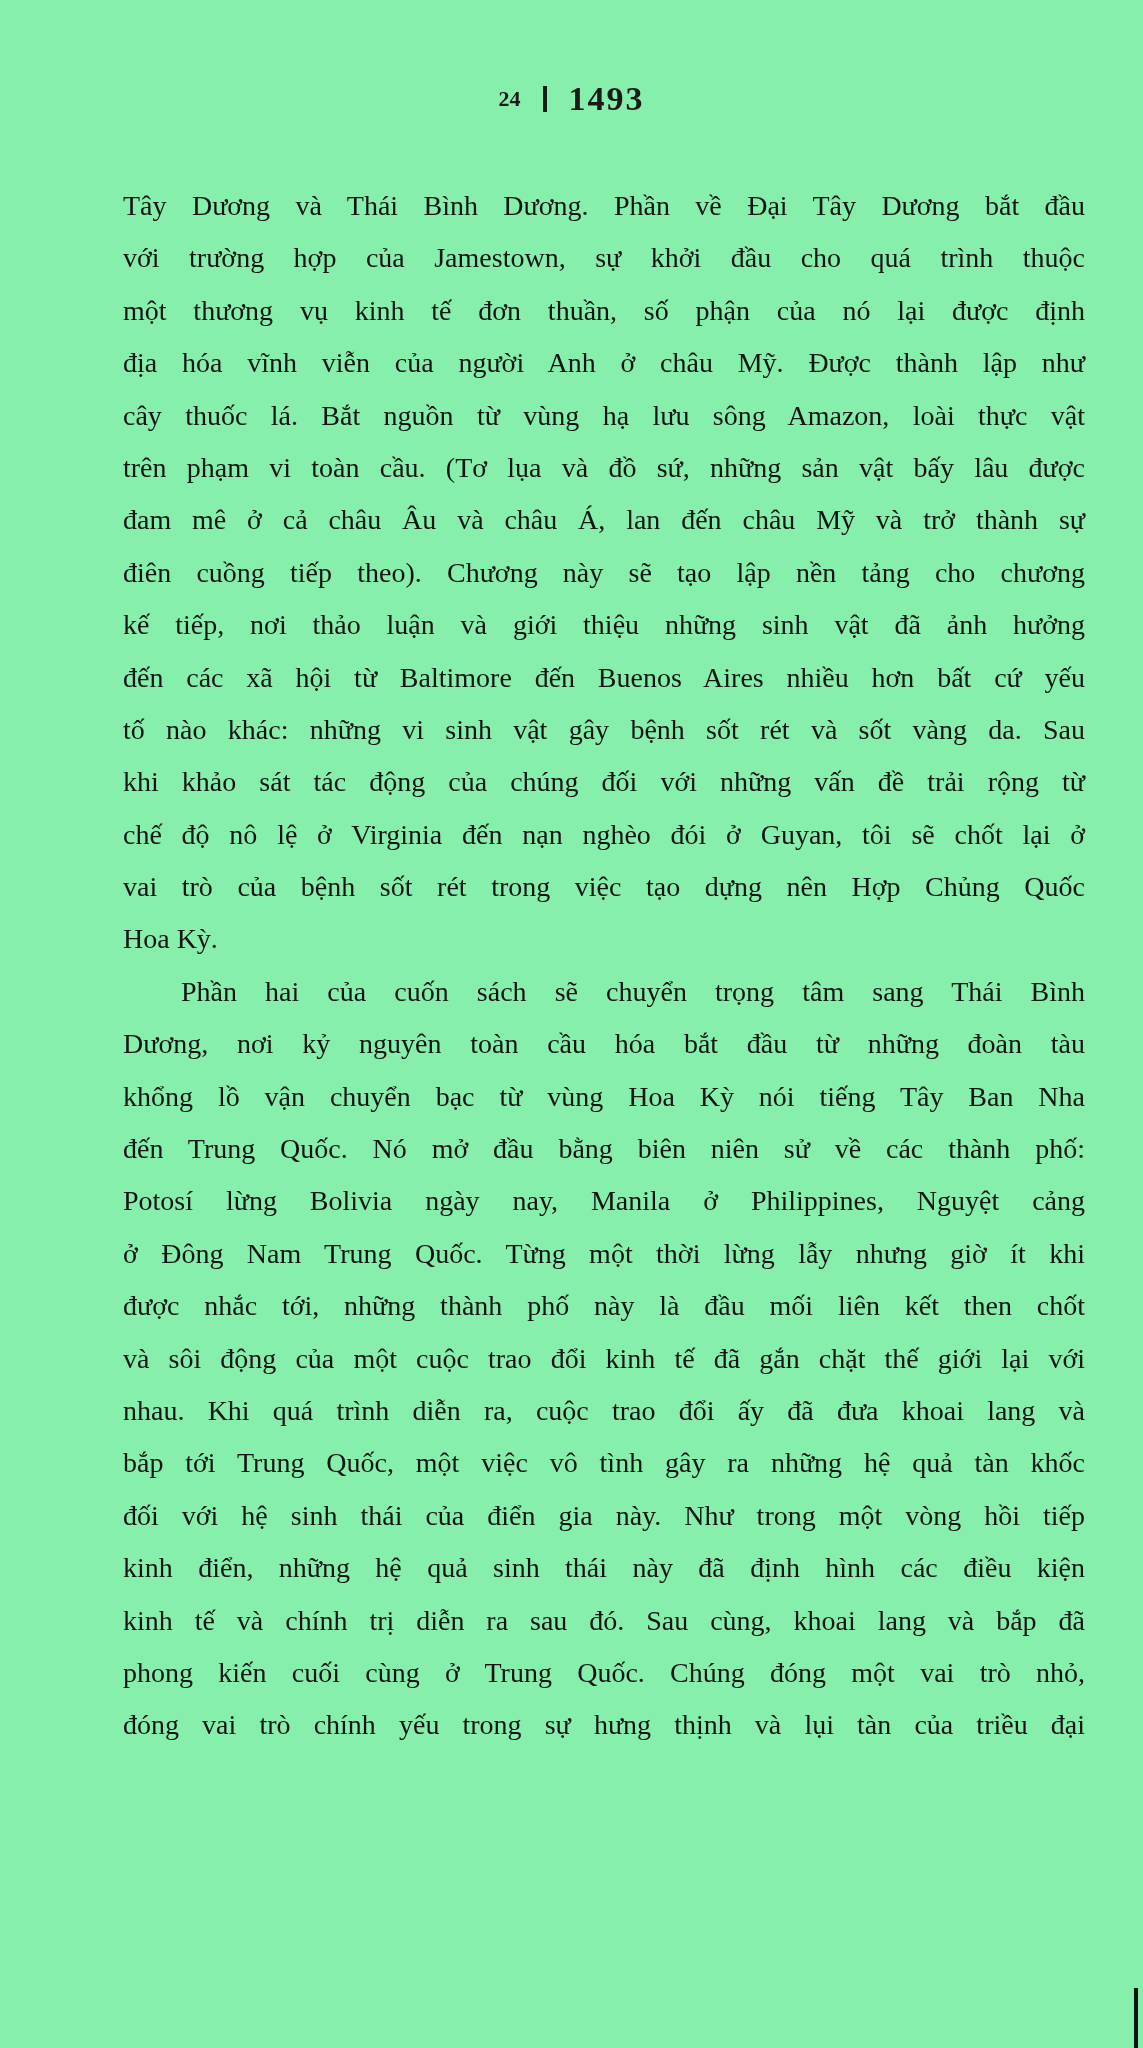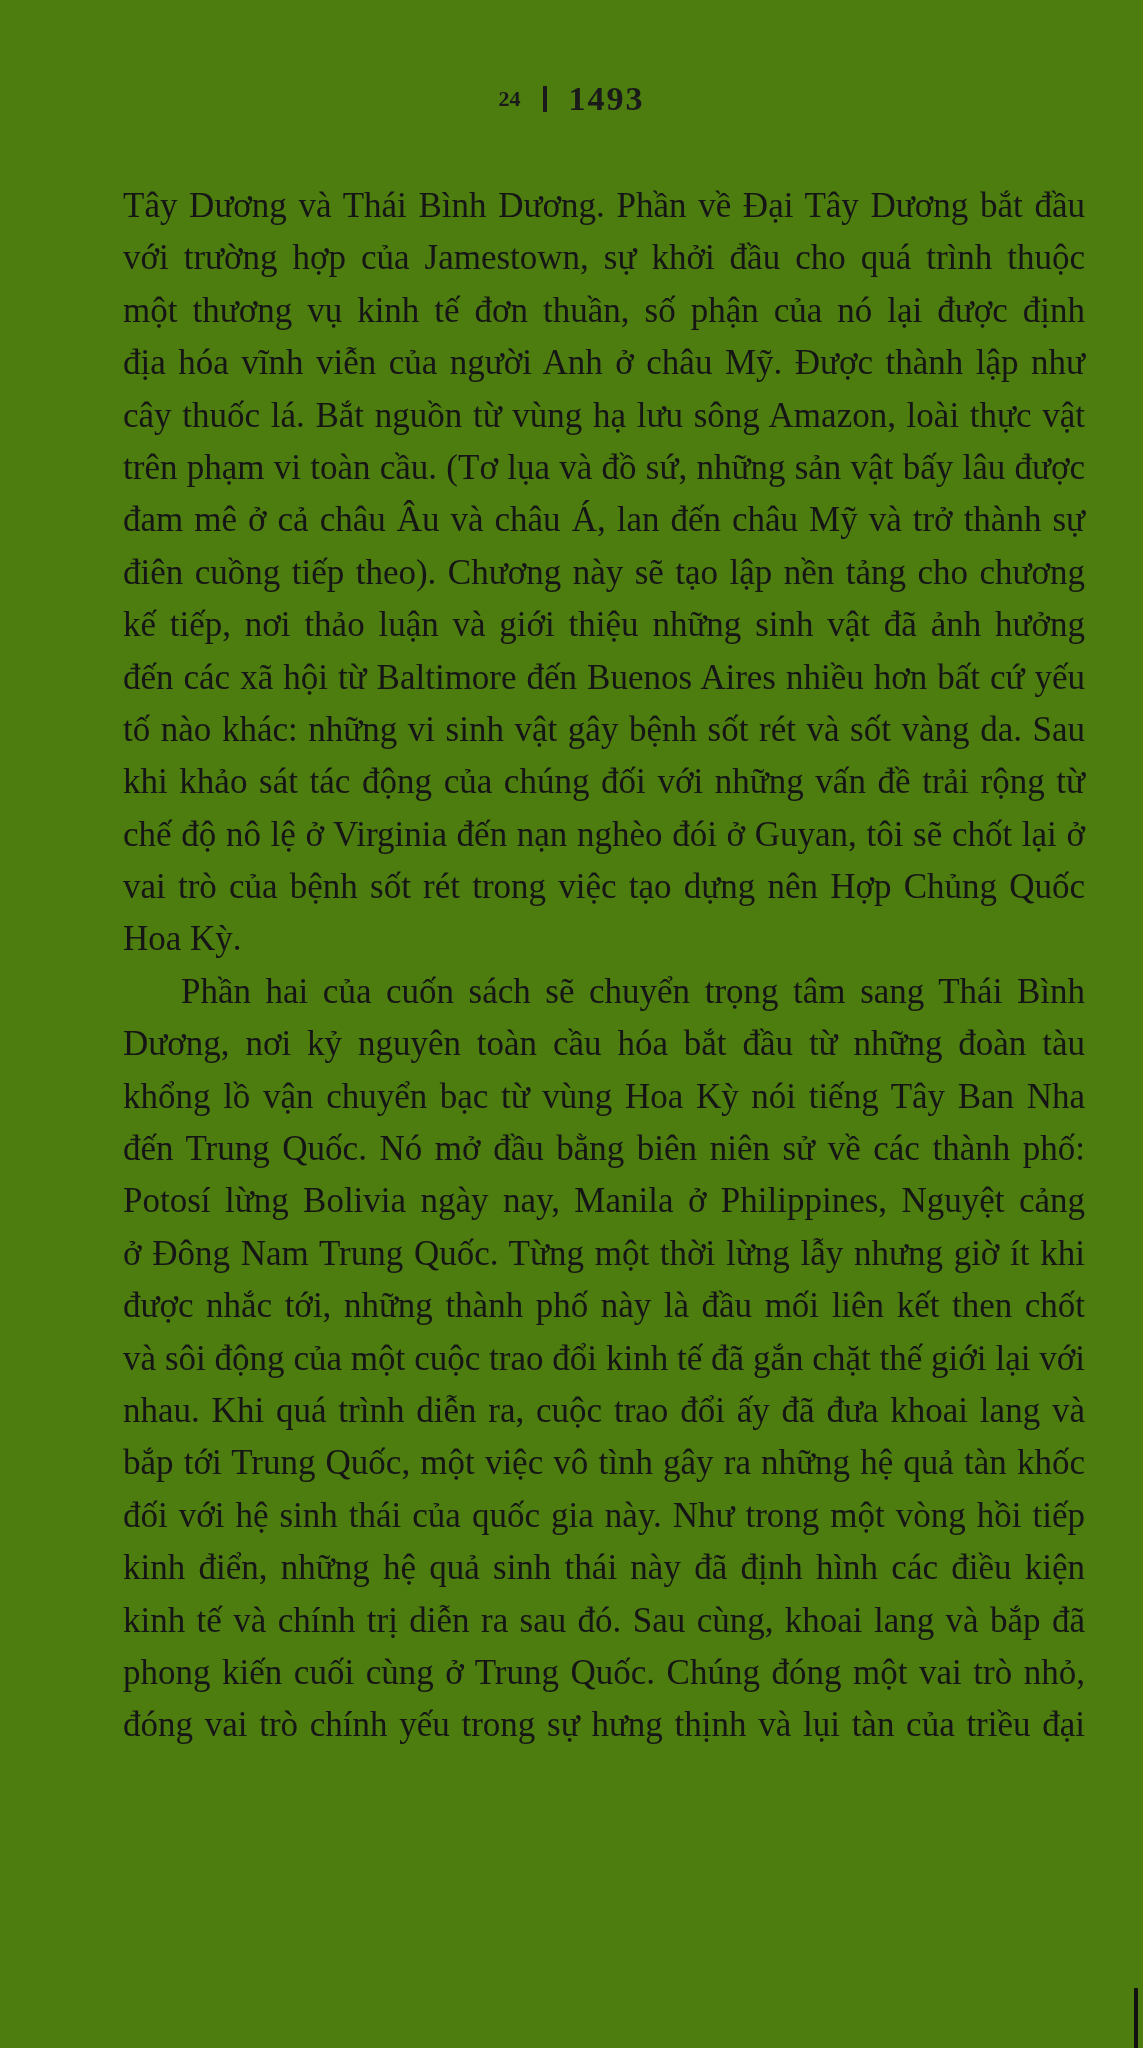--- a/index.html
+++ b/index.html
@@ -12,21 +12,21 @@
       height: 2048px;
       position: relative;
       overflow: hidden;
       font-family: "Liberation Serif", "DejaVu Serif", serif;
       color: #141414;
     }
     .page {
       position: absolute;
       left: 0; top: 0;
       width: 1143px; height: 2048px;
-      background: #4d7c0f;
+      background: #86efac;
     }
     .running-head {
       position: absolute;
       top: 80px;
       left: 0;
       width: 1143px;
       text-align: center;
       font-family: "Liberation Serif", serif;
       color: #1a1a1a;
       white-space: nowrap;
@@ -53,21 +53,21 @@
     .body-text {
       position: absolute;
       top: 180px;
       left: 123px;
       width: 962px;
     }
     .line {
       display: block;
       height: 52.4px;
       line-height: 52.4px;
-      font-size: 35px;
+      font-size: 28px;
       white-space: nowrap;
       text-align: justify;
       text-align-last: justify;
       color: #151515;
     }
     .line.last {
       text-align-last: left;
     }
     .line.indent {
       padding-left: 58px;
@@ -113,21 +113,21 @@
     <span class="line indent">Phần hai của cuốn sách sẽ chuyển trọng tâm sang Thái Bình</span>
     <span class="line">Dương, nơi kỷ nguyên toàn cầu hóa bắt đầu từ những đoàn tàu</span>
     <span class="line">khổng lồ vận chuyển bạc từ vùng Hoa Kỳ nói tiếng Tây Ban Nha</span>
     <span class="line">đến Trung Quốc. Nó mở đầu bằng biên niên sử về các thành phố:</span>
     <span class="line">Potosí lừng Bolivia ngày nay, Manila ở Philippines, Nguyệt cảng</span>
     <span class="line">ở Đông Nam Trung Quốc. Từng một thời lừng lẫy nhưng giờ ít khi</span>
     <span class="line">được nhắc tới, những thành phố này là đầu mối liên kết then chốt</span>
     <span class="line">và sôi động của một cuộc trao đổi kinh tế đã gắn chặt thế giới lại với</span>
     <span class="line">nhau. Khi quá trình diễn ra, cuộc trao đổi ấy đã đưa khoai lang và</span>
     <span class="line">bắp tới Trung Quốc, một việc vô tình gây ra những hệ quả tàn khốc</span>
-    <span class="line">đối với hệ sinh thái của quốc gia này. Như trong một vòng hồi tiếp</span>
+    <span class="line">đối với hệ sinh thái của điển gia này. Như trong một vòng hồi tiếp</span>
     <span class="line">kinh điển, những hệ quả sinh thái này đã định hình các điều kiện</span>
     <span class="line">kinh tế và chính trị diễn ra sau đó. Sau cùng, khoai lang và bắp đã</span>
     <span class="line">phong kiến cuối cùng ở Trung Quốc. Chúng đóng một vai trò nhỏ,</span>
     <span class="line">đóng vai trò chính yếu trong sự hưng thịnh và lụi tàn của triều đại</span>
   </div>
 
   <div class="edge-mark"></div>
 </div>
 
 </body></html>

